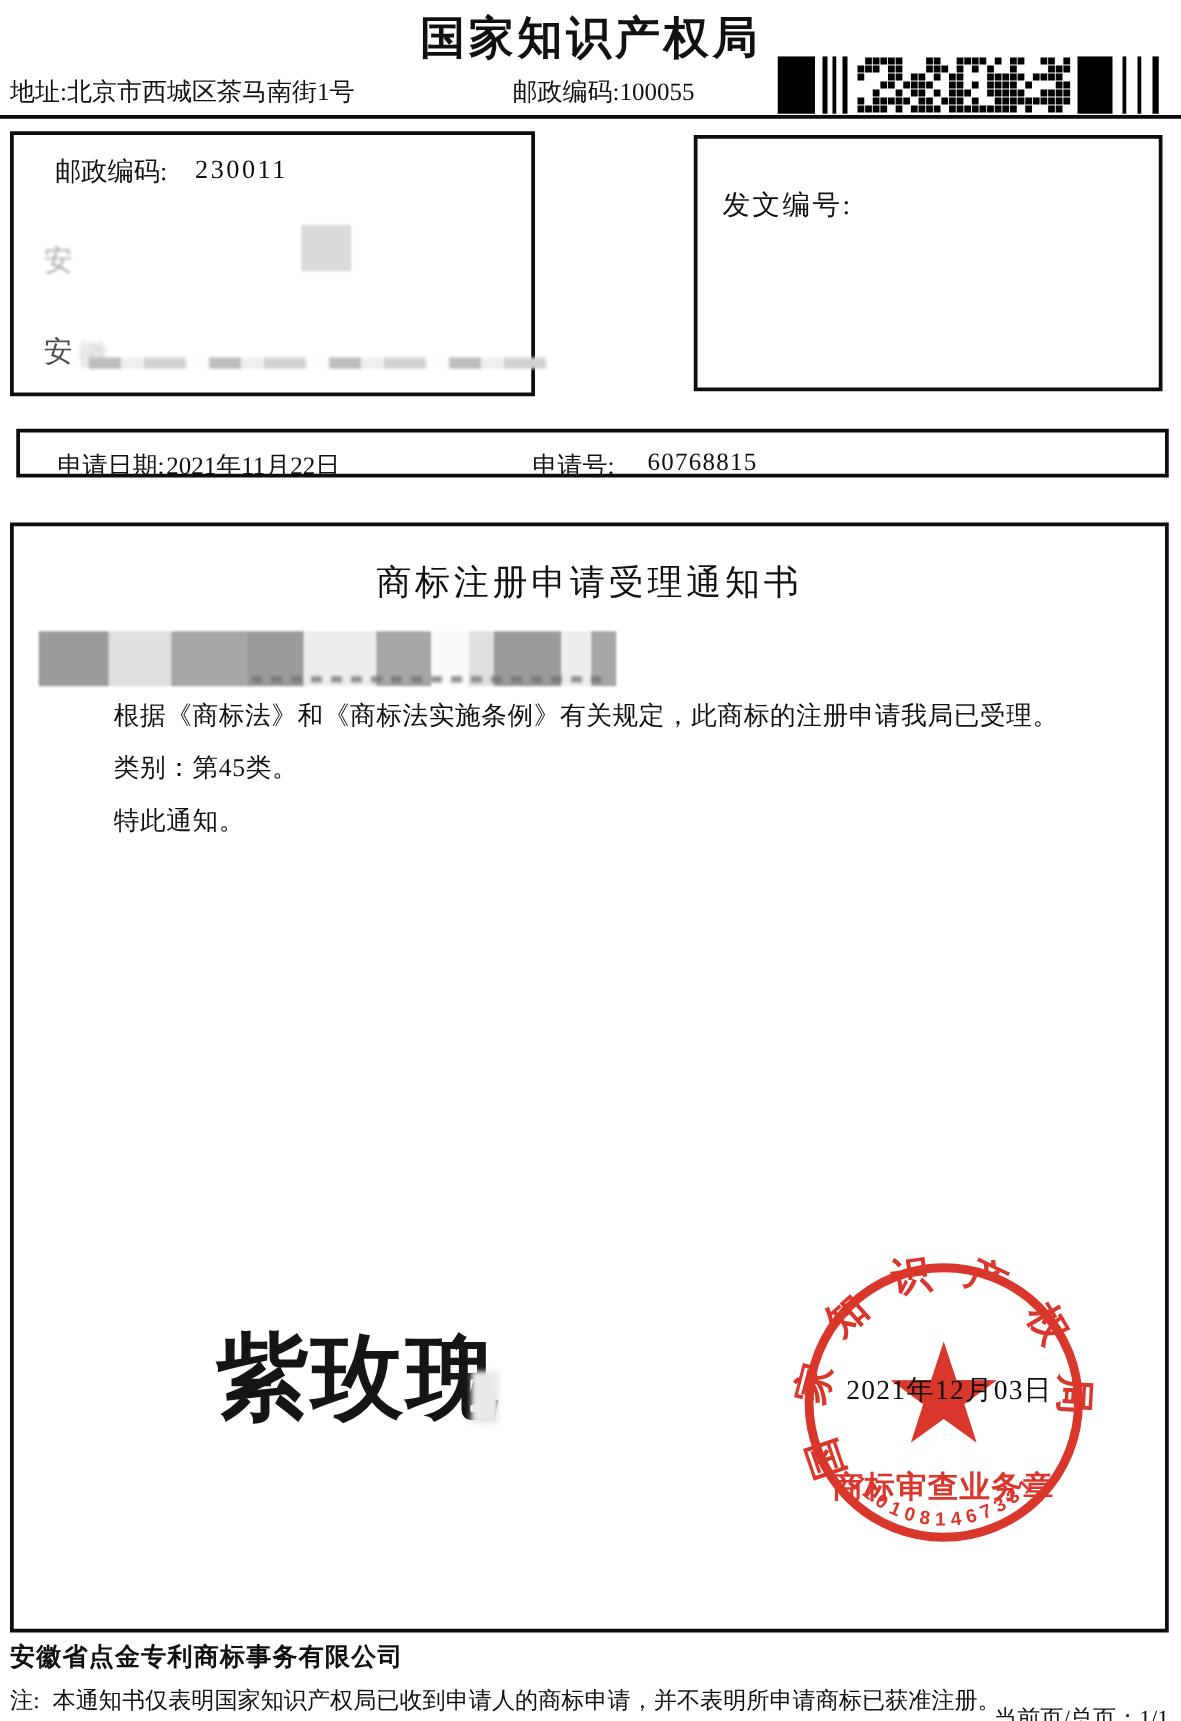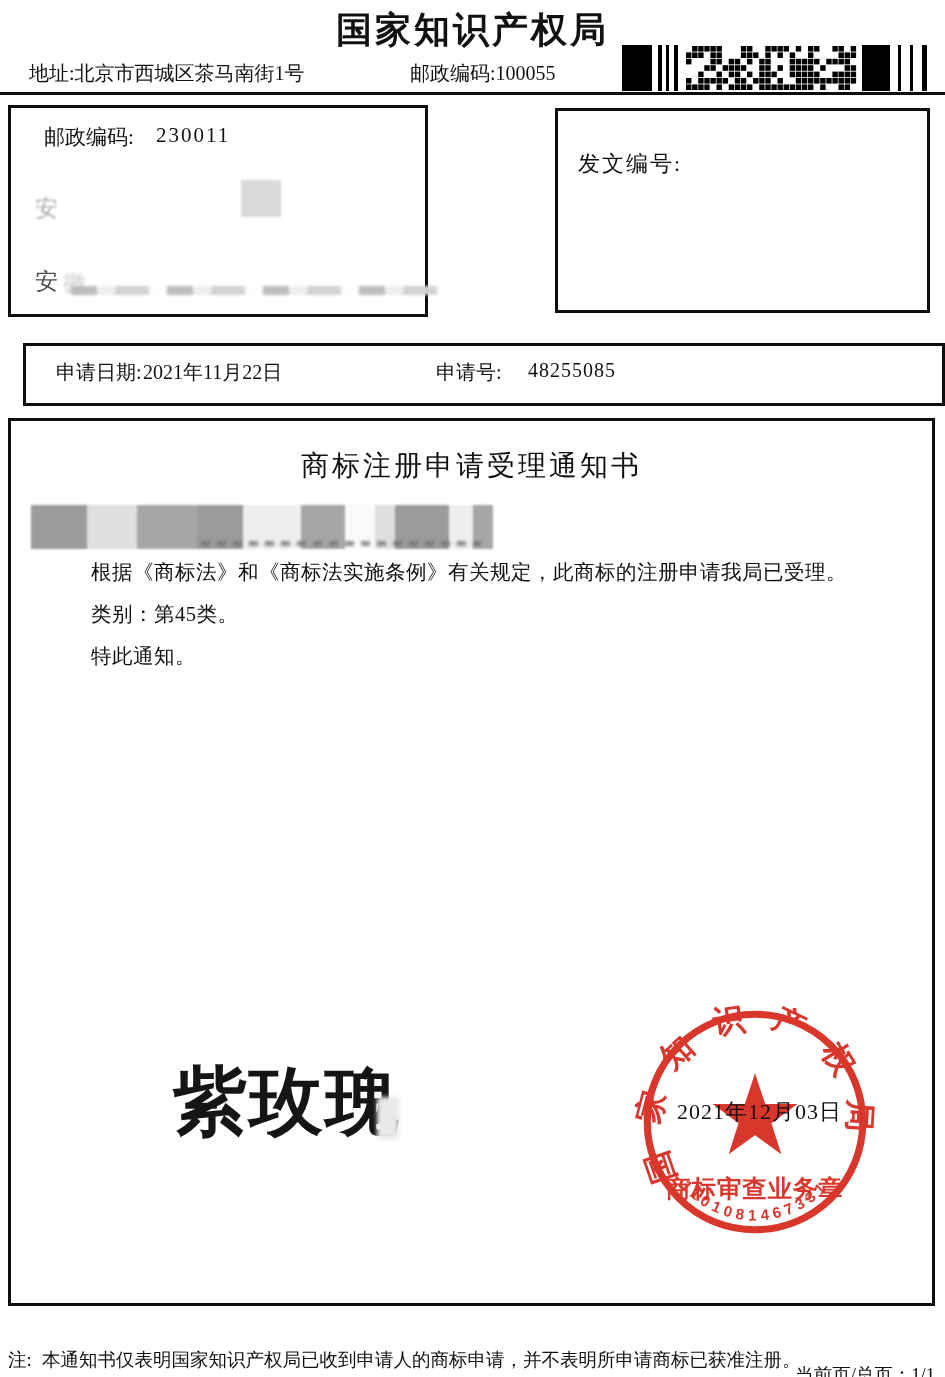--- a/index.html
+++ b/index.html
@@ -5,30 +5,30 @@
 <style>
   :root { --seal-color:#d7271d; --ink:#111; }
   * { margin:0; padding:0; box-sizing:border-box; }
   body { background:#ffffff; font-family:"Liberation Serif","DejaVu Serif",serif; color:var(--ink); }
   #page { position:relative; width:945px; height:1377px; background:#fff; overflow:hidden; }
 
   
   .hdr-title { position:absolute; top:6px; left:0; width:945px; text-align:center;
     font-family:"Liberation Sans","DejaVu Sans",sans-serif; font-weight:bold;
     font-size:36px; letter-spacing:3px; }
-  .hdr-address { position:absolute; top:60px; left:8px; font-size:20px;margin-left:21px; }
+  .hdr-address { position:absolute; top:60px; left:8px; font-size:20px; }
   .hdr-postal  { position:absolute; top:60px; left:410px; font-size:20px; }
   .barcode { position:absolute; top:45px; left:622px; width:316px; height:48px; }
   .hdr-rule { position:absolute; top:92px; left:0; width:945px; height:3px; background:#0d0d0d; }
 
   
   .box { position:absolute; border:3px solid #0d0d0d; background:#fff; }
   .recipient-box { top:105px; left:8px; width:420px; height:212px; }
   .docnum-box    { top:108px; left:555px; width:375px; height:205px; }
-  .meta-bar      { top:343px; left:23px; width:922px; height:63px;padding-left:48px; }
+  .meta-bar      { top:343px; left:13px; width:922px; height:39px;padding-left:48px; }
   .notice-box    { top:418px; left:8px; width:927px; height:888px; }
 
   .recipient-box .postal-label { position:absolute; top:15px; left:33px; font-size:21px; }
   .recipient-box .postal-value { position:absolute; top:15px; left:145px; font-size:21px; letter-spacing:2px; }
   .ghost1 { position:absolute; top:85px; left:24px; font-size:23px; color:#a9a9a9; filter:blur(1.1px); }
   .grayblock { position:absolute; top:72px; left:230px; width:40px; height:37px; background:#dadada; filter:blur(1px); }
   .ghost2 { position:absolute; top:158px; left:24px; font-size:23px; color:#4e4e4e; filter:blur(.6px); }
   .ghost2-tail { position:absolute; top:160px; left:52px; font-size:23px; color:#c9c9c9; filter:blur(1.6px); }
   .smudge-strip { position:absolute; top:178px; left:60px; width:372px; height:9px; filter:blur(1.4px);
     background:repeating-linear-gradient(90deg,#bdbdbd 0 26px,#efefef 26px 44px,#d2d2d2 44px 78px,#fdfdfd 78px 96px); }
@@ -229,21 +229,21 @@
   </div>
 
   <div class="box docnum-box">
     <span class="doc-label">发文编号:</span>
   </div>
 
   <div class="box meta-bar">
     <span class="m-date-label">申请日期:</span>
     <span class="m-date-value">2021年11月22日</span>
     <span class="m-no-label">申请号:</span>
-    <span class="m-no-value">48255085</span>
+    <span class="m-no-value">60768815</span>
   </div>
 
   <div class="box notice-box">
     <div class="notice-title">商标注册申请受理通知书</div>
 
     <div class="applicant-redaction">
       <span class="seg d1" style="width:56px"></span>
       <span class="seg l1" style="width:50px"></span>
       <span class="seg d2" style="width:60px"></span>
       <span class="seg d1" style="width:46px"></span>
@@ -276,19 +276,20 @@
       </g>
       <polygon fill="var(--seal-color)" points="120,72 130,102.2 161.8,102.4 136.2,121.3 145.9,151.6 120,133 94.1,151.6 103.8,121.3 78.2,102.4 110,102.2"></polygon>
       <text x="120" y="194" text-anchor="middle" font-size="24" font-weight="bold" fill="var(--seal-color)" letter-spacing="1" font-family="Liberation Serif, DejaVu Serif, serif">商标审查业务章</text>
       <text font-size="15" font-weight="bold" fill="var(--seal-color)" letter-spacing="4.5" font-family="Liberation Sans, DejaVu Sans, sans-serif">
         <textPath href="#sealBottomArc" startOffset="50%" text-anchor="middle">1101081467331</textPath>
       </text>
     </svg>
     <div class="seal-date">2021年12月03日</div>
   </div>
 
+  <div class="agent">安徽省点金专利商标事务有限公司</div>
   <div class="footnote">
     <span class="note-label">注:</span>
     <span class="note-text">本通知书仅表明国家知识产权局已收到申请人的商标申请，并不表明所申请商标已获准注册。</span>
     <span class="page-indicator"><span>当前页/总页：</span><span>1/1</span></span>
   </div>
 
 </div>
 
 </body></html>

